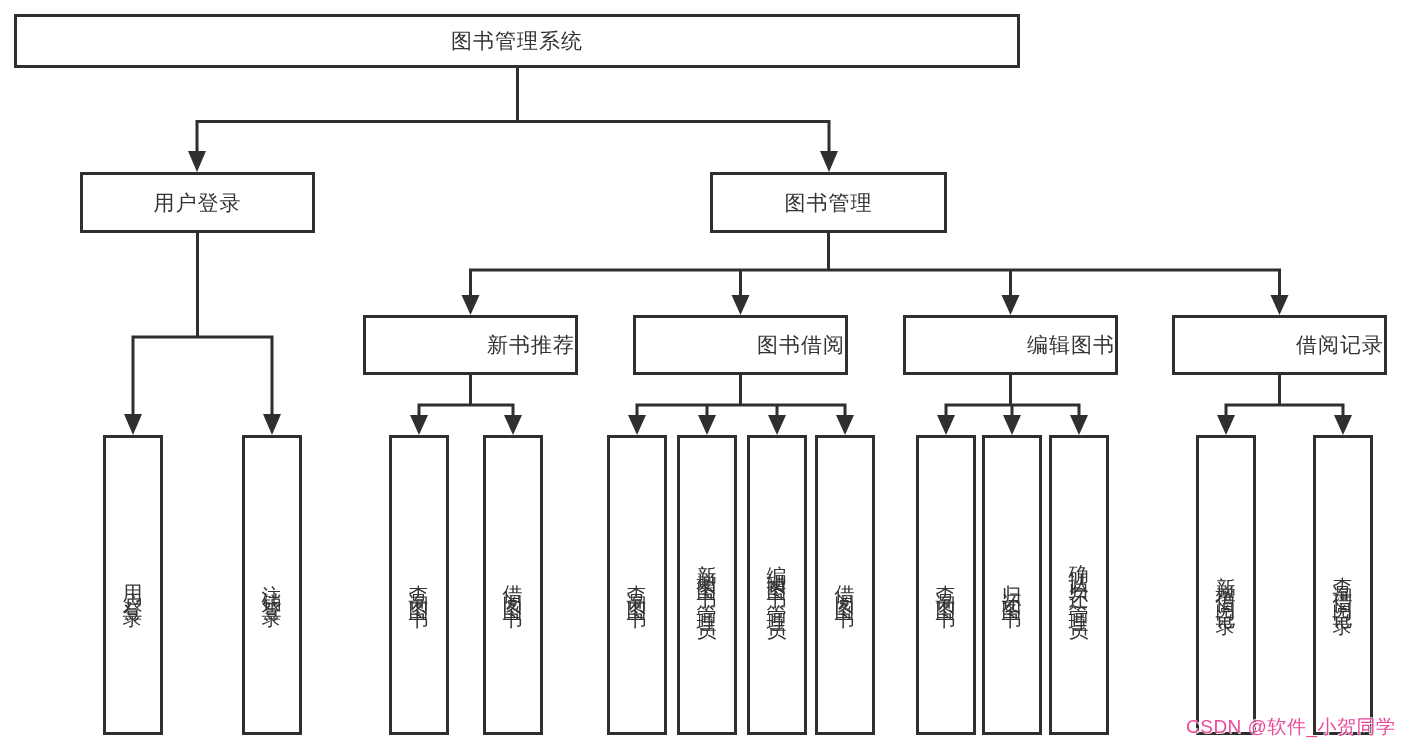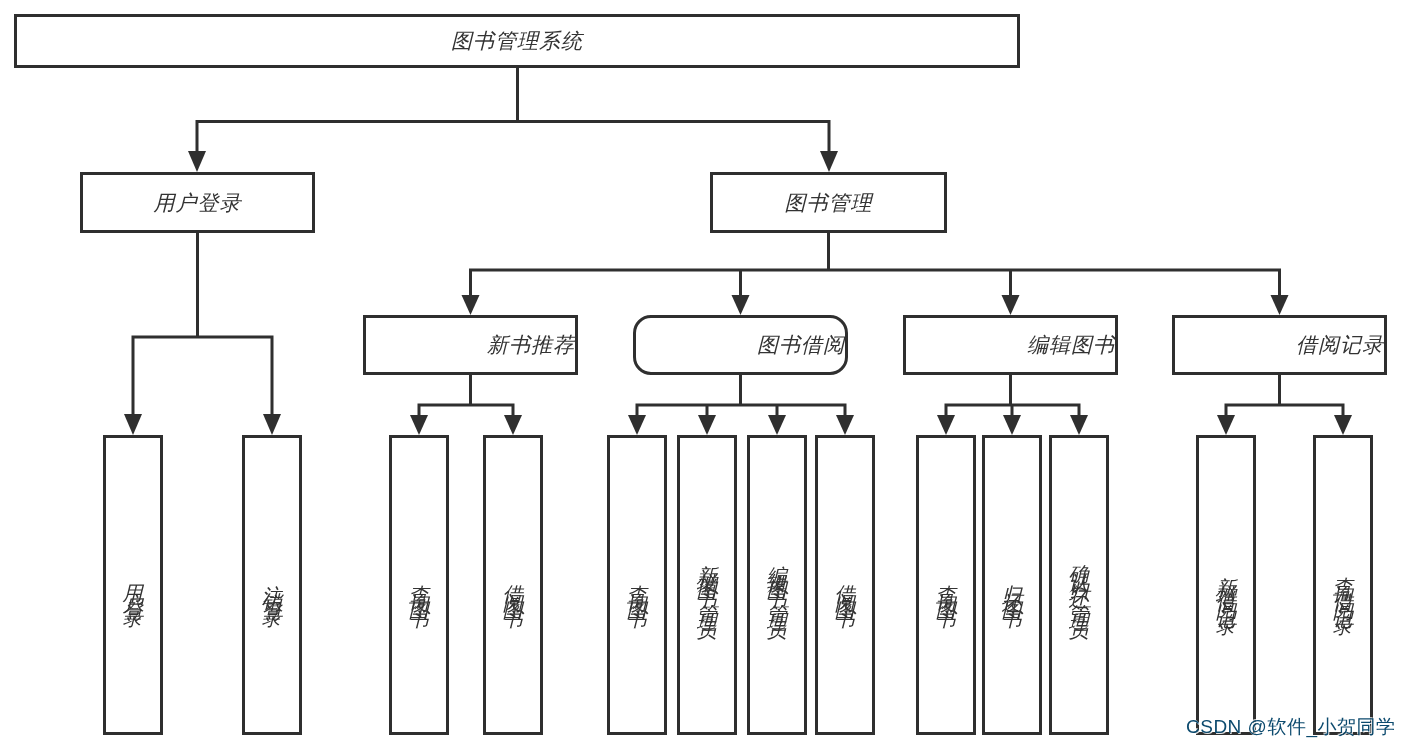--- a/index.html
+++ b/index.html
@@ -6,57 +6,56 @@
   html,body { background:#ffffff; }
   body { font-family:"Liberation Sans","DejaVu Sans",sans-serif; }
   .canvas {
     position:relative; width:1405px; height:747px; background:#ffffff; overflow:hidden;
   }
   .connectors { position:absolute; left:0; top:0; width:1405px; height:747px; }
   .node {
     position:absolute; background:#ffffff; border:3px solid #2f2f2f;
     display:flex; align-items:center; justify-content:center;
     color:#333333;
-    font-style:italic;
   }
   .hnode { font-size:21px; letter-spacing:1px; }
   .vnode span {
     writing-mode:vertical-rl; text-orientation:mixed;
     font-size:20px; letter-spacing:8px; line-height:1.1; color:#333333;
     white-space:nowrap;
   }
   
   .n-root  { left:14px;  top:14px;  width:1006px; height:54px; }
   
   .n-userlogin-group { left:80px;  top:172px; width:235px; height:61px; }
   .n-bookmgmt        { left:710px; top:172px; width:237px; height:61px;justify-content:center; }
   
   .n-l2 { top:315px; width:215px; height:60px;justify-content:flex-end; }
   .n-newbook  { left:363px; }
-  .n-borrow   { left:633px;border-radius:18px; }
+  .n-borrow   { left:633px; }
   .n-current  { left:903px; }
   .n-records  { left:1172px; }
   
   .n-l3 { top:435px; width:60px; height:300px; }
   .n-login      { left:103px; }
   .n-logout     { left:242px; }
   .n-rec-query  { left:389px; }
   .n-rec-borrow { left:483px; }
   .n-bb-query   { left:607px; }
   .n-bb-add     { left:677px; }
   .n-bb-edit    { left:747px; }
   .n-bb-borrow  { left:815px; }
   .n-cb-query   { left:916px; }
   .n-cb-return  { left:982px; }
   .n-cb-confirm { left:1049px; }
   .n-br-add     { left:1196px; }
   .n-br-query   { left:1313px; }
   .watermark {
     position:absolute; left:1186px; top:714px; width:215px;
-    font-size:19px; color:#0c4a6e; letter-spacing:0.5px; white-space:nowrap;
+    font-size:19px; color:#ec4899; letter-spacing:0.5px; white-space:nowrap;
     text-shadow:1px 1px 0 rgba(255,255,255,0.85), -1px -1px 0 rgba(255,255,255,0.85);
     z-index:5;
   }
 </style>
 </head>
 <body>
 
 <div class="canvas">
 
   <svg class="connectors" viewBox="0 0 1405 747" xmlns="http://www.w3.org/2000/svg">

